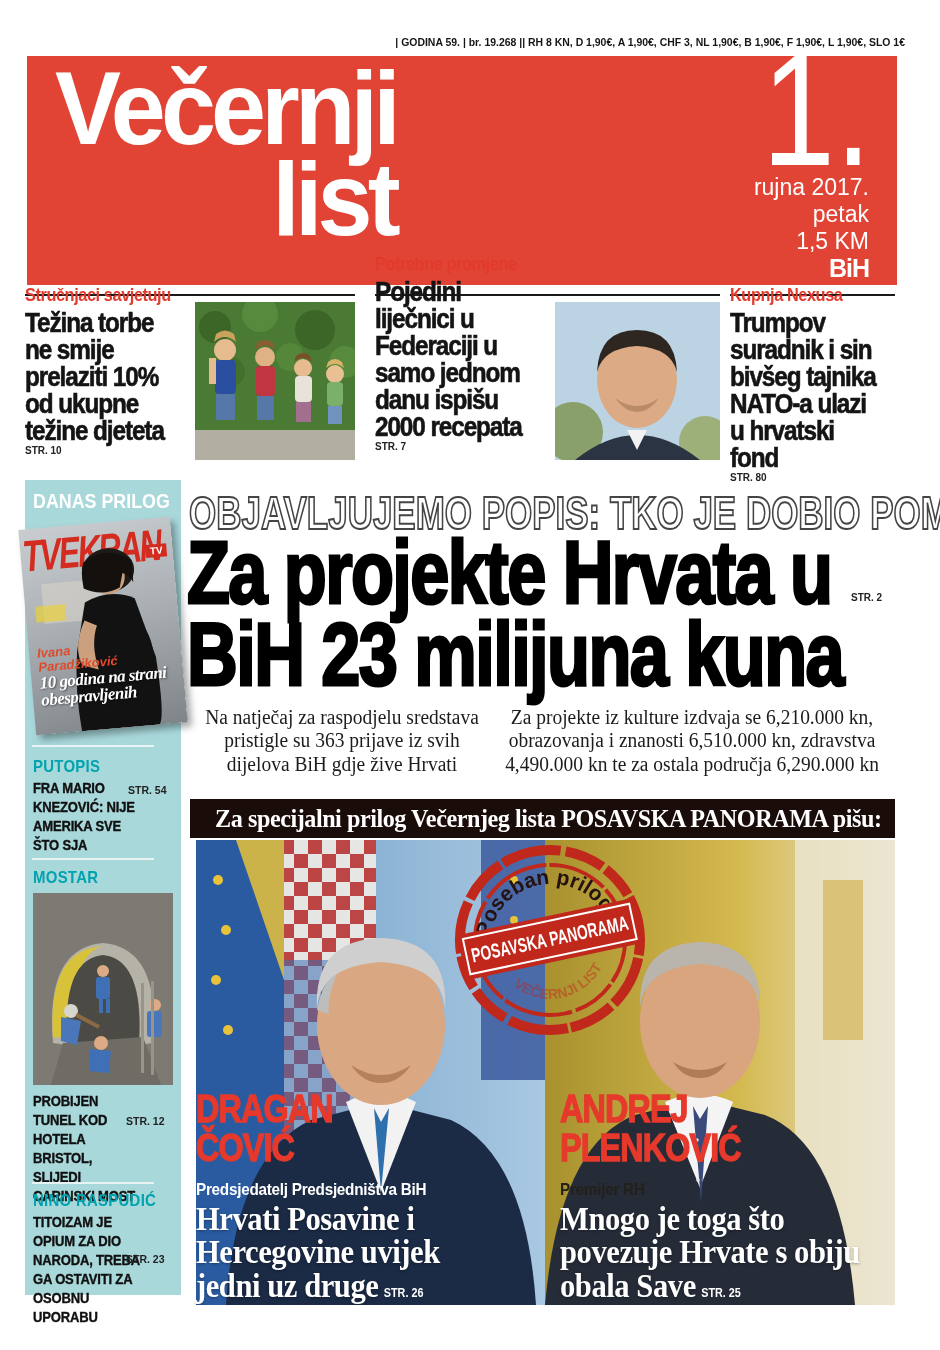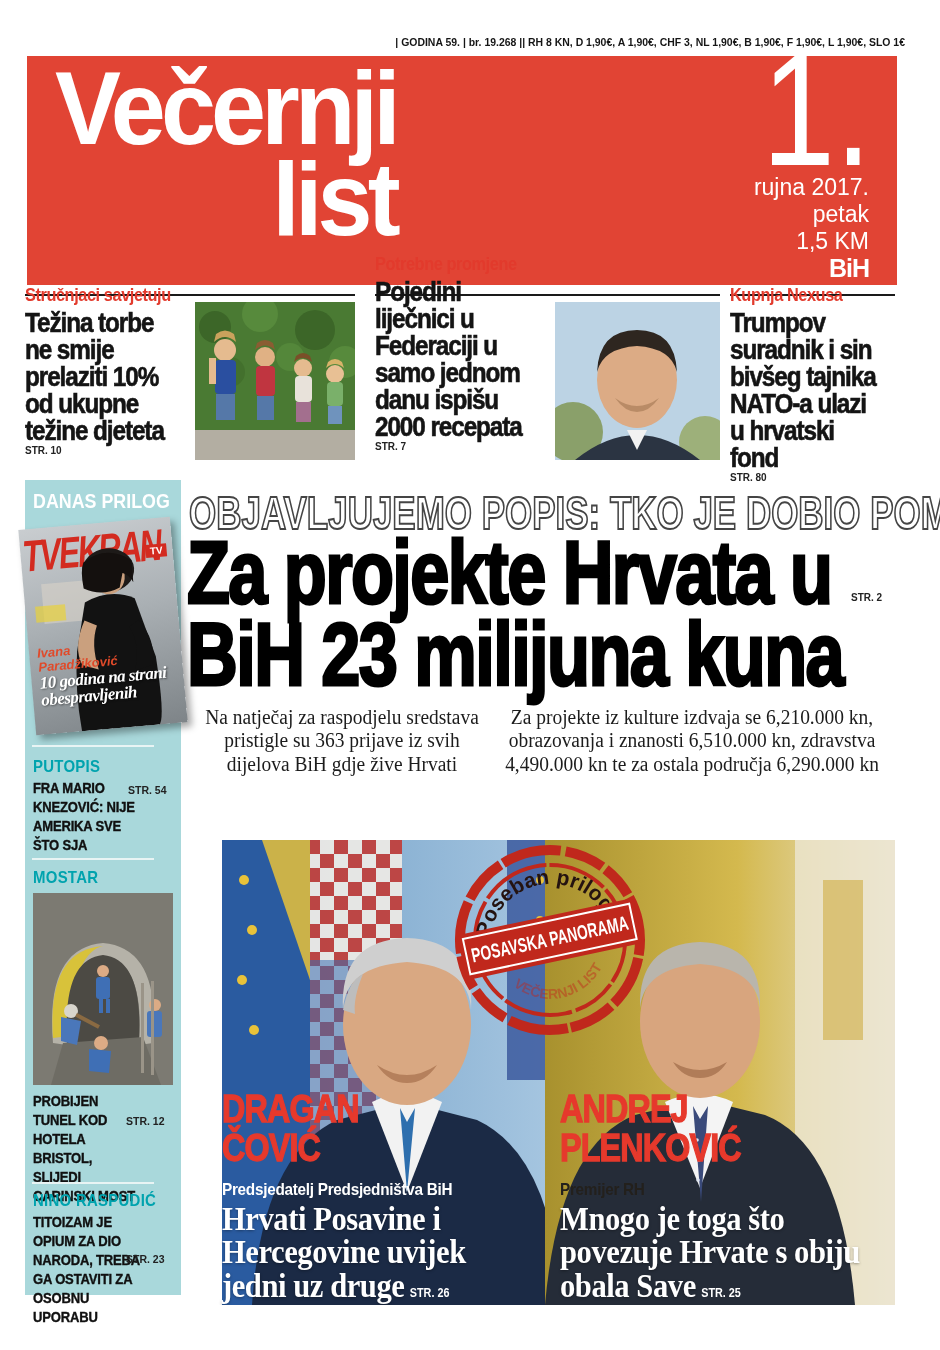--- a/index.html
+++ b/index.html
@@ -67,21 +67,21 @@
         text-align:center;transform:scaleX(.95);transform-origin:center top;}
   .deck-l{left:192px;top:706px;width:300px;}
   .deck-r{left:488px;top:706px;width:408px;}
   .banner{left:190px;top:799px;width:705px;height:39px;background:#1a0c09;color:#fff;
           font-family:"Liberation Serif",serif;font-weight:bold;font-size:26px;line-height:39px;
           text-align:center;letter-spacing:-.5px;}
   .banner .in{display:inline-block;transform:scaleX(.93);transform-origin:center;white-space:nowrap;}
 
   
   .port{top:840px;height:465px;overflow:hidden;}
-  .port-l{left:206px;width:383px;padding-left:16px;}
+  .port-l{left:180px;width:383px;padding-left:16px;}
   .port-r{left:545px;width:376px;}
   .p-name{font-size:38px;font-weight:bold;color:#e6392c;line-height:1.02;letter-spacing:-1px;
           -webkit-text-stroke:1.3px #e6392c;transform:scaleX(.85);transform-origin:left top;}
   .p-title{font-size:17px;font-weight:bold;letter-spacing:-.3px;transform:scaleX(.9);transform-origin:left top;white-space:nowrap;}
   .p-quote{font-family:"Liberation Serif",serif;font-weight:bold;font-size:34px;line-height:.98;
            color:#fff;letter-spacing:-.5px;transform:scaleX(.9);transform-origin:left top;
            text-shadow:0 1px 3px rgba(0,0,0,.35);}
   .p-quote .sm{font-size:12px;font-family:"Liberation Sans",sans-serif;letter-spacing:0;
                text-shadow:none;margin-left:6px;}
   .stamp{left:452px;top:842px;width:196px;height:196px;transform:rotate(-12deg);}
@@ -230,20 +230,23 @@
   <div class="abs m-kicker">OBJAVLJUJEMO POPIS: TKO JE DOBIO POMOĆ</div>
   <div class="abs m-head">
     <span>Za projekte Hrvata u</span>
     <span>BiH 23 milijuna kuna</span>
   </div>
   <div class="abs pageref m-page">STR. 2</div>
 
   <div class="abs deck deck-l">Na natječaj za raspodjelu sredstava pristigle su 363 prijave iz svih dijelova BiH gdje žive Hrvati</div>
   <div class="abs deck deck-r">Za projekte iz kulture izdvaja se 6,210.000 kn, obrazovanja i znanosti 6,510.000 kn, zdravstva 4,490.000 kn te za ostala područja 6,290.000 kn</div>
 
+  <div class="abs banner">
+    <span class="in">Za specijalni prilog Večernjeg lista POSAVSKA PANORAMA pišu:</span>
+  </div>
 
   <div class="abs port port-l">
     <svg width="351" height="465">
       <defs>
         <pattern id="cro" width="28" height="28" patternUnits="userSpaceOnUse">
           <rect width="28" height="28" fill="#f0ece6"></rect>
           <rect width="14" height="14" fill="#c23a35"></rect>
             <rect x="14" y="14" width="14" height="14" fill="#c23a35"></rect>
         </pattern>
         <linearGradient id="skyL" x1="0" y1="0" x2="1" y2="0">

